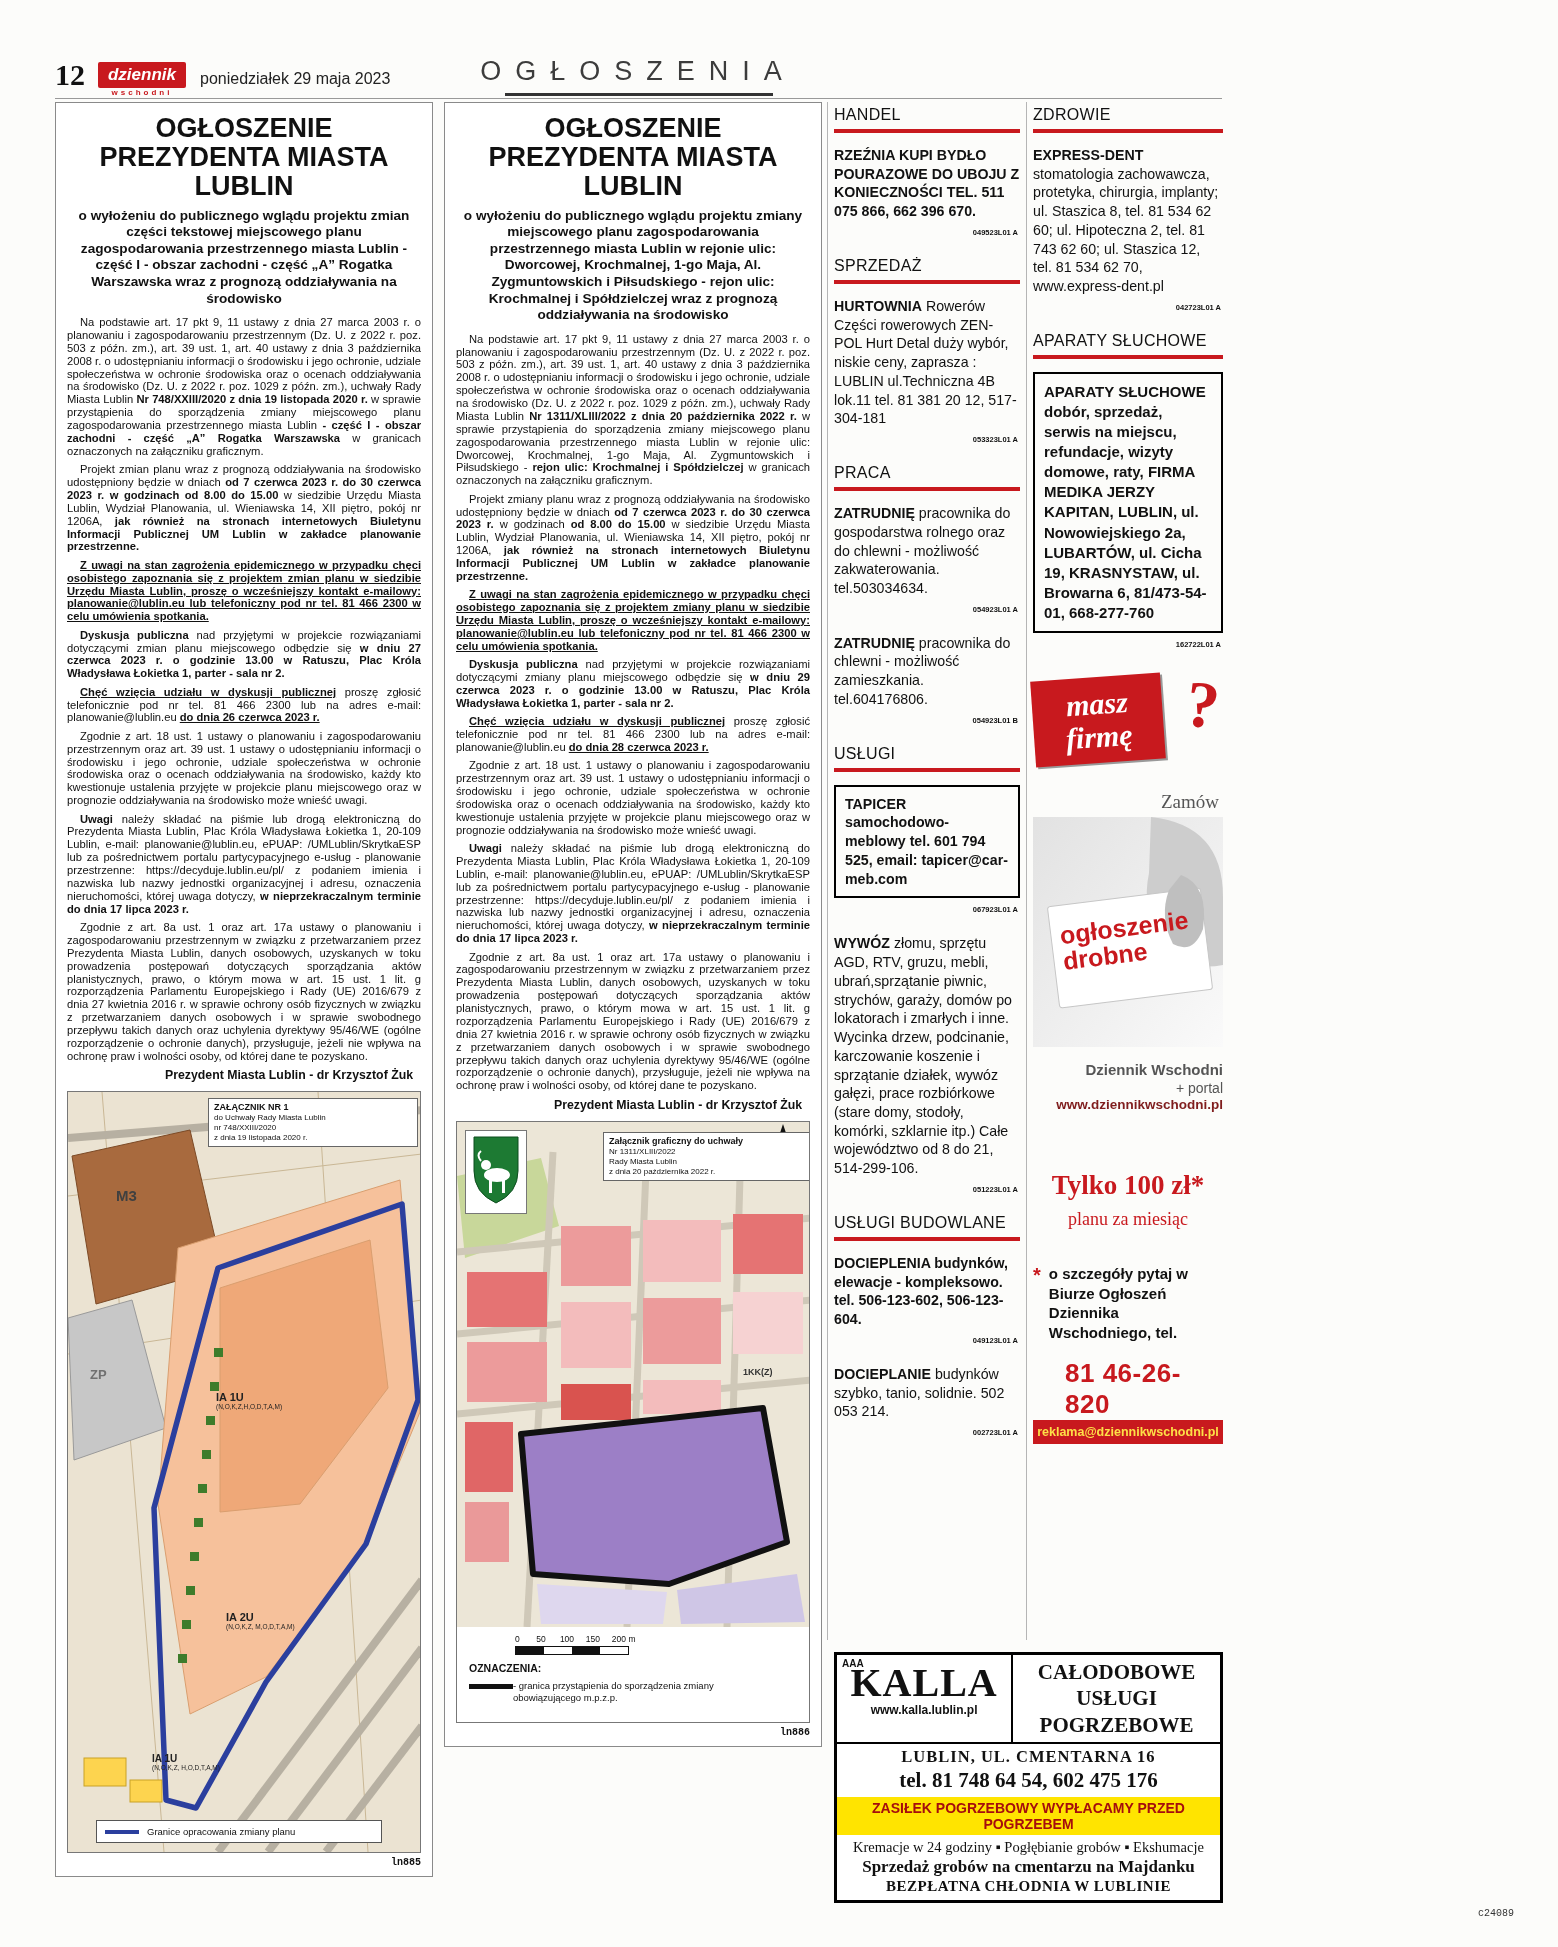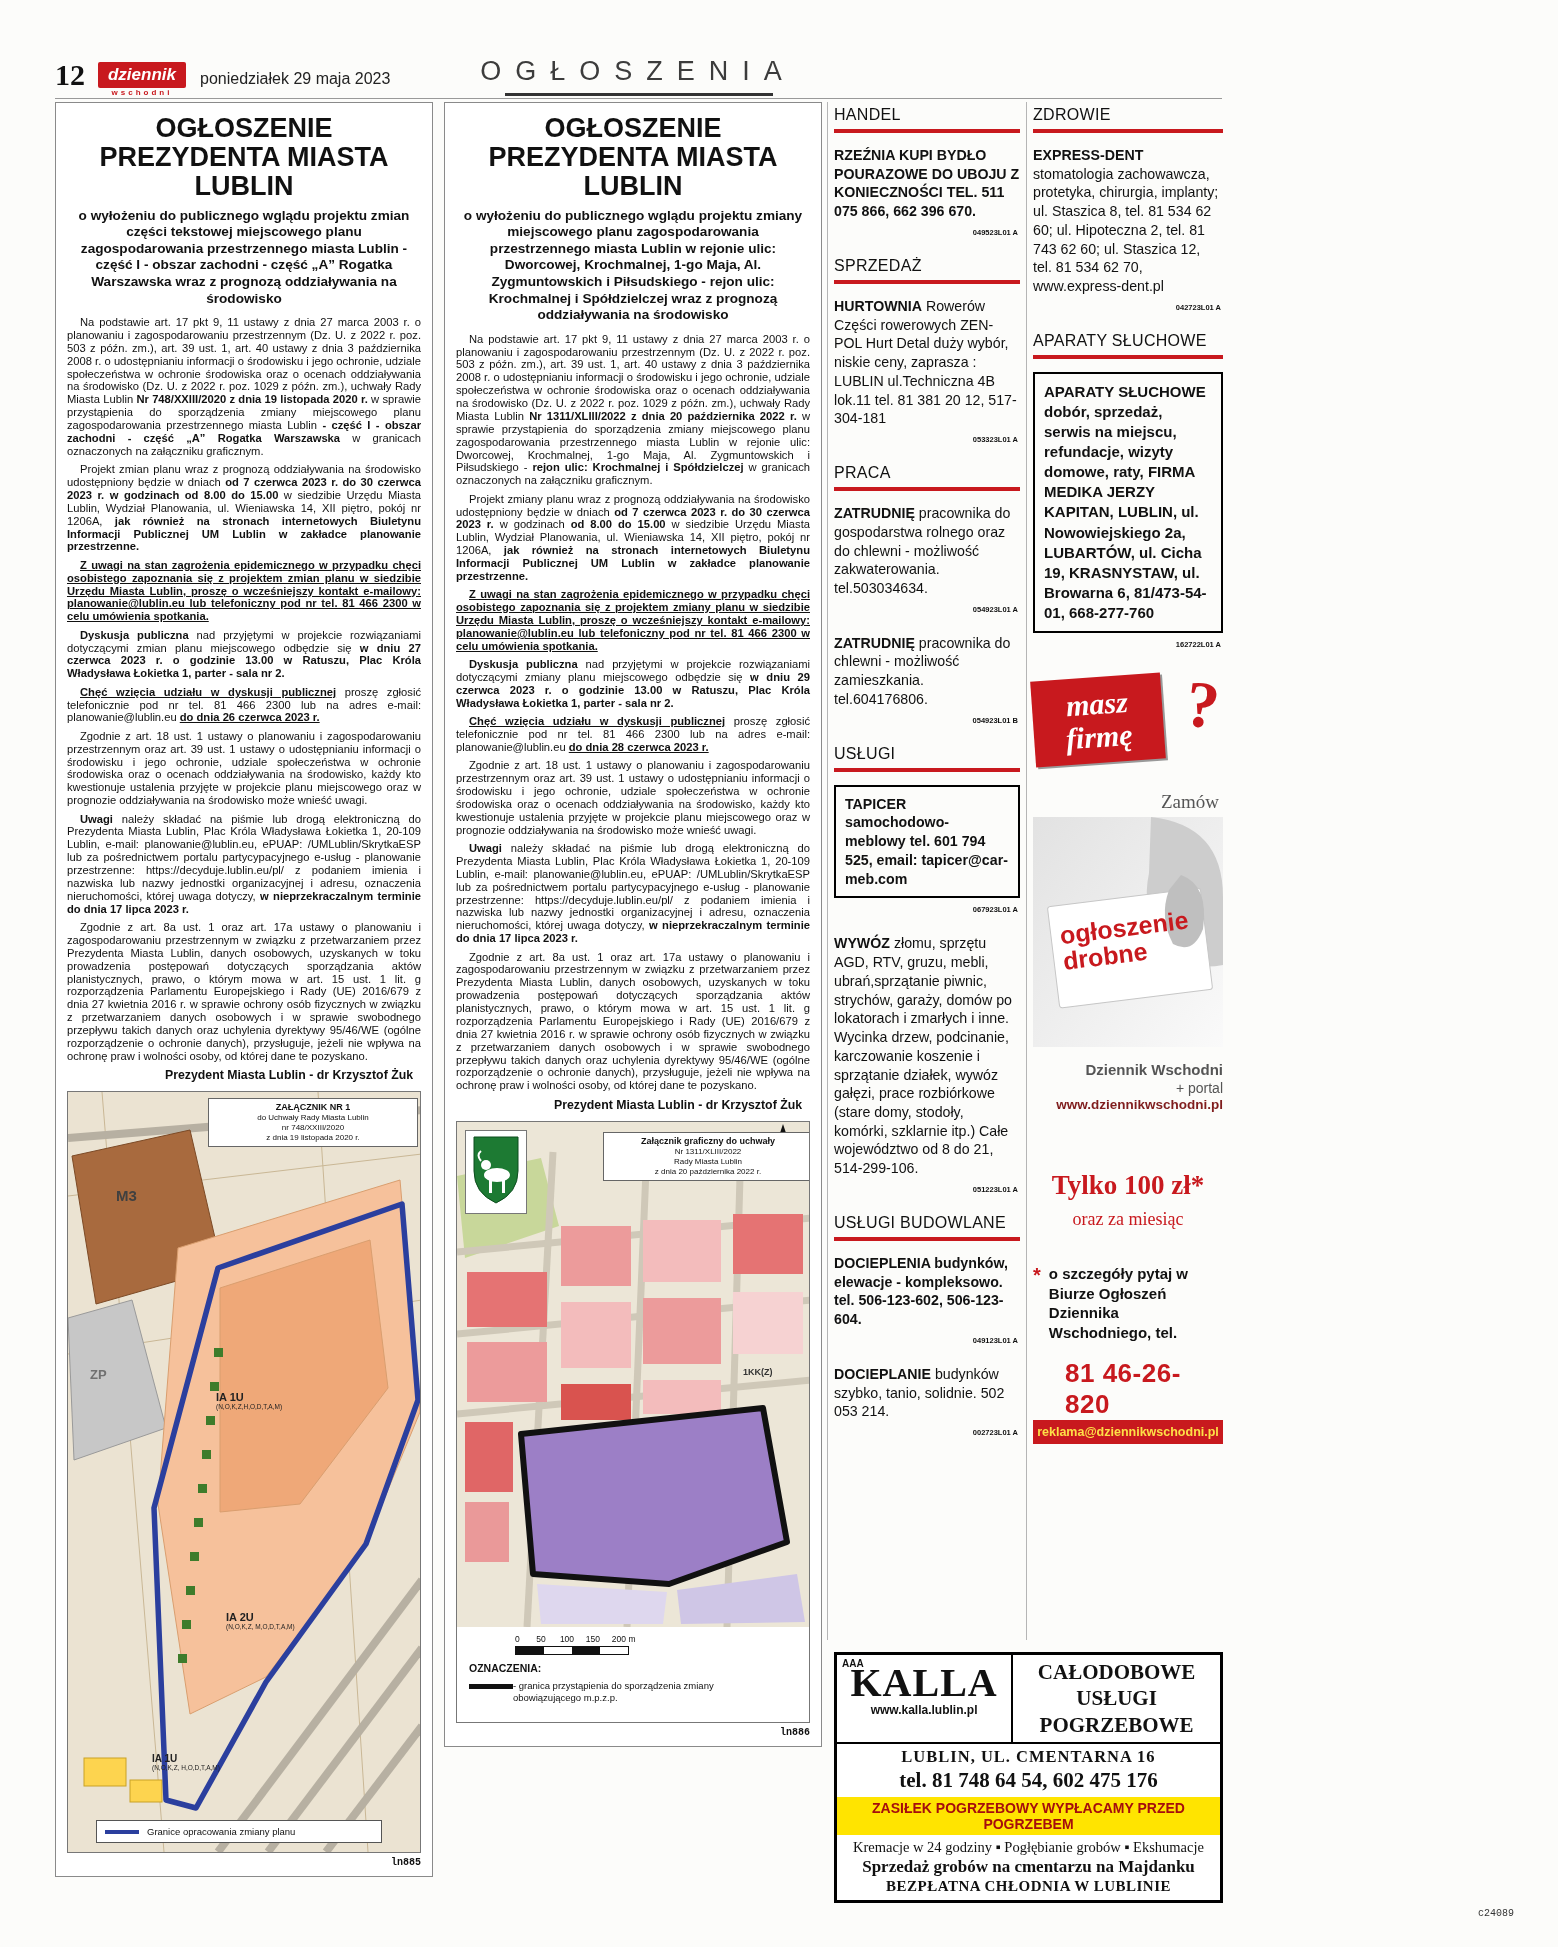--- a/index.html
+++ b/index.html
@@ -33,21 +33,21 @@
   .ann-title{text-align:center;font-weight:bold;font-size:27px;line-height:1.07;margin:2px 0 7px;}
   .ann-subtitle{text-align:center;font-weight:bold;font-size:13.6px;line-height:1.22;margin-bottom:9px;}
   .ann-body p{font-size:11.2px;line-height:1.15;text-align:justify;text-indent:13px;margin:0 0 5.5px;}
   .ann-signature{font-weight:bold;font-size:12.3px;text-align:right;margin:3px 8px 9px 0;}
   .map{position:relative;border:1px solid #777;background:#ebe3d2;overflow:hidden;}
   #map1-box{height:760px;}
   #map2-box{height:600px;}
   .print-code{font-size:10px;font-weight:bold;text-align:right;margin-top:4px;font-family:"Liberation Mono",monospace;}
 
   
-  .map-caption{background:#fff;border:1px solid #666;text-align:center;padding:3px 5px;line-height:1.25;}
+  .map-caption{background:#fff;border:1px solid #666;text-align:left;padding:3px 5px;line-height:1.25;}
   .map-caption .l1{font-weight:bold;font-size:9px;}
   .map-caption .ln{font-size:8px;}
   #map1-caption{left:140px;top:6px;width:198px;}
   #map2-caption{left:146px;top:10px;width:198px;}
   .map-label{font-weight:bold;color:#222;line-height:1.05;}
   .map-label .sub{font-weight:normal;font-size:6.5px;display:block;}
   #lbl-m3{left:48px;top:96px;font-size:15px;color:#404040;}
   #lbl-zp{left:22px;top:276px;font-size:13px;color:#707070;}
   #lbl-a1{left:148px;top:300px;font-size:11px;}
   #lbl-a2{left:158px;top:520px;font-size:11px;}
@@ -393,21 +393,21 @@
   </div>
 
   <div class="brand">
     <div class="b1">Dziennik Wschodni</div>
     <div class="b2">+ portal</div>
     <div class="b3">www.dziennikwschodni.pl</div>
   </div>
 
   <div class="price">
     <div class="p1">Tylko 100 zł*</div>
-    <div class="p2">oraz za miesiąc</div>
+    <div class="p2">planu za miesiąc</div>
   </div>
 
   <div class="note">
     <span class="star">*</span>
     <span class="txt">o szczegóły pytaj w Biurze Ogłoszeń Dziennika Wschodniego, tel.</span>
   </div>
 
   <div class="phone-big">81 46-26-820</div>
   <div class="email-bar">reklama@dziennikwschodni.pl</div>
 </div>

